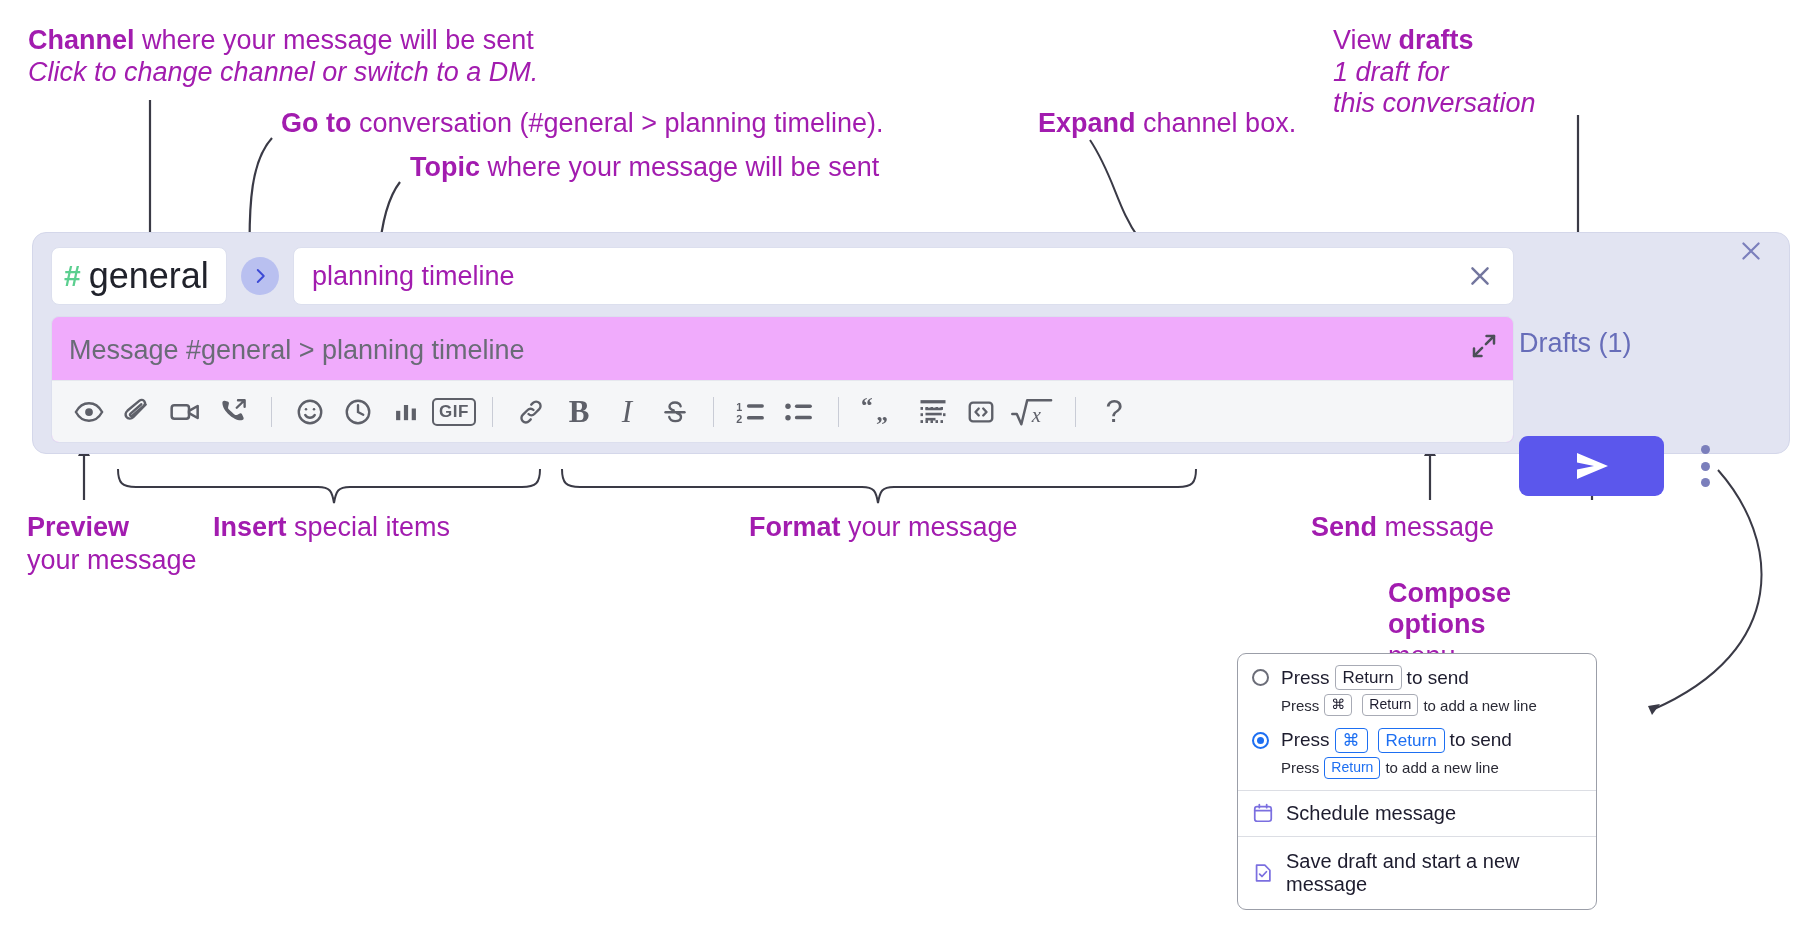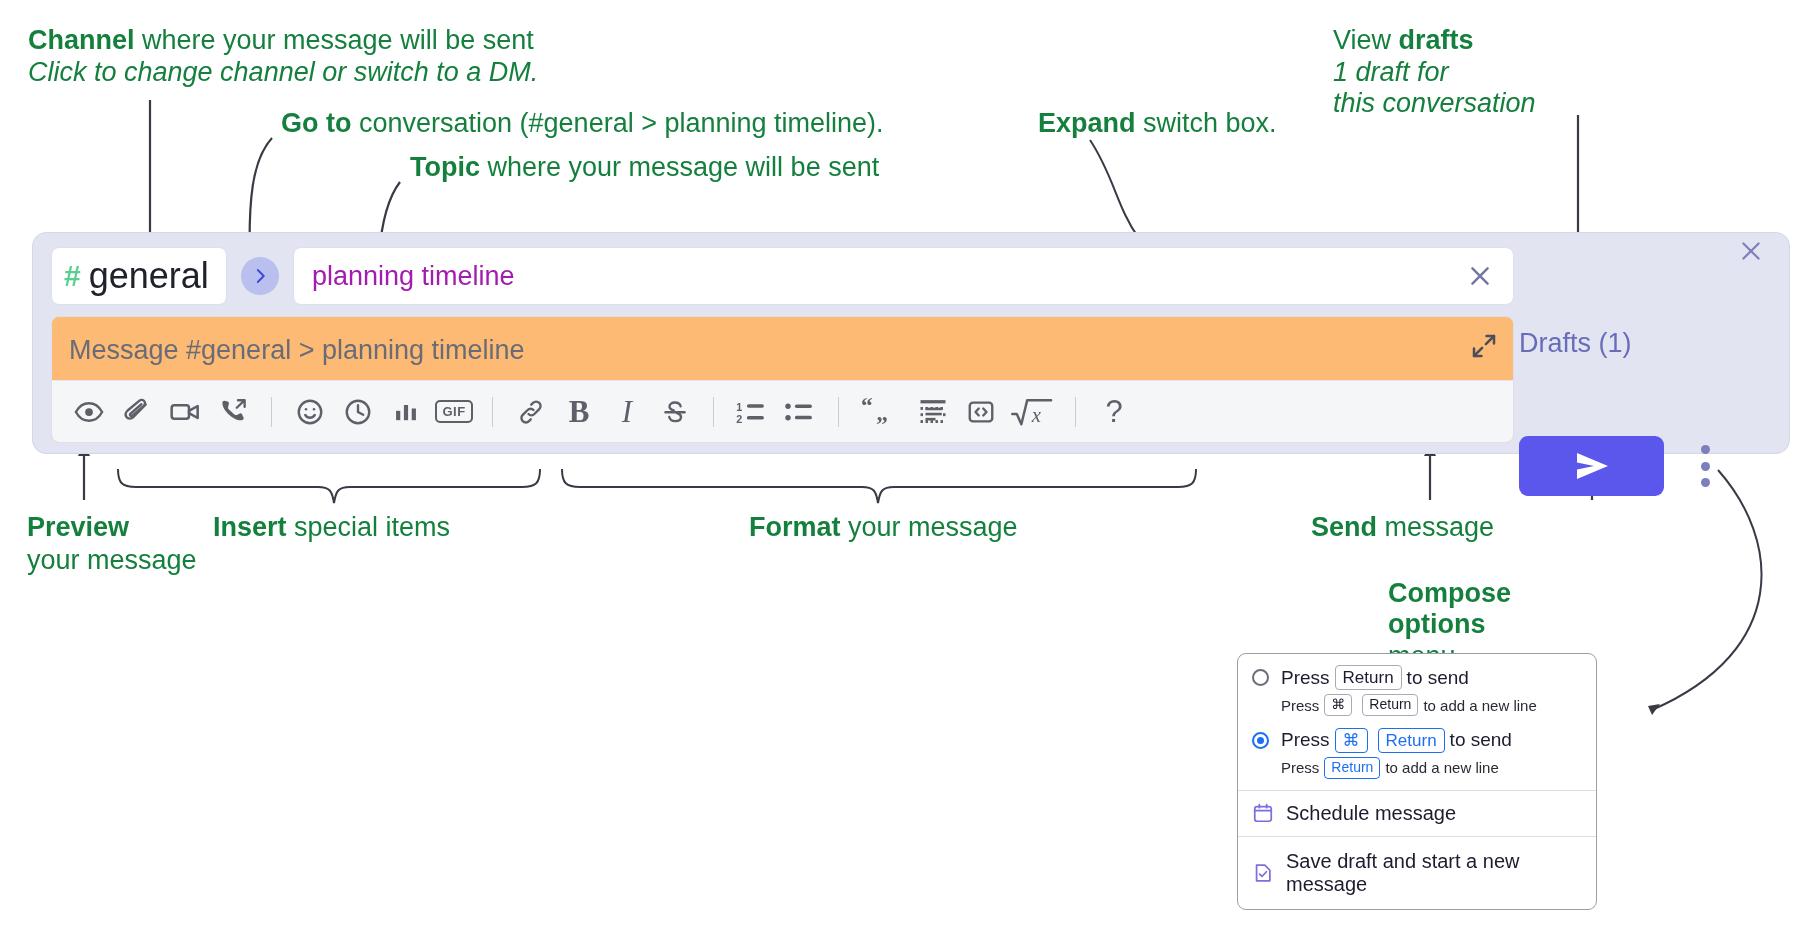--- a/index.html
+++ b/index.html
@@ -7,21 +7,21 @@
     width: 1814px; height: 944px;
     background: #ffffff;
     font-family: "Liberation Sans", sans-serif;
     overflow: hidden;
   }
   #root { position: relative; width: 1814px; height: 944px; }
 
   
   .anno {
     position: absolute;
-    color: #15803d;
+    color: #a21caf;
     font-size: 27px;
     line-height: 36px;
     white-space: nowrap;
   }
   .anno b { font-weight: 700; }
   .anno i { font-style: italic; }
   .anno .reg { font-weight: 400; }
 
   svg.overlay {
     position: absolute; left: 0; top: 0;
@@ -78,21 +78,21 @@
     display: flex; align-items: center;
     padding: 0 16px 0 18px;
   }
   .topic-value { flex: 1; font-size: 27px; color: #a21caf; }
   .topic-clear { width: 34px; height: 34px; cursor: pointer; display:flex; align-items:center; justify-content:center; }
 
   
   .msg-box {
     margin-top: 11px;
     height: 127px;
-    background: #fdba74;
+    background: #f0abfc;
     border: 1px solid #dcdfee;
     border-radius: 8px;
     position: relative;
     overflow: hidden;
     text-decoration: underline;
   }
   .msg-placeholder {
     position: absolute; left: 17px; top: 18px;
     font-size: 27px; color: #696b76;
   }
@@ -110,21 +110,21 @@
   }
   .tb-item {
     width: 48px; height: 44px;
     display: flex; align-items: center; justify-content: center;
     color: #5e6069; cursor: pointer;
     flex: none;
   }
   .tb-sep { width: 1px; height: 30px; background: #c9ccd6; margin: 0 14px; flex: none; }
   .gif-box {
     border: 2.4px solid #5e6069; border-radius: 5px;
-    font-size: 13px; font-weight: 700; letter-spacing: .5px;
+    font-size: 17px; font-weight: 700; letter-spacing: .5px;
     padding: 2px 5px; color: #5e6069;
   }
   .bold-g { font-size: 31px; font-weight: 700; font-family: "Liberation Serif", serif; }
   .ital-g { font-size: 31px; font-style: italic; font-family: "Liberation Serif", serif; }
   .qmark { font-size: 31px; font-weight: 400; }
 
   
   .drafts-link {
     position: absolute; left: 1519px; top: 328px;
     font-size: 27px; color: #676db9; cursor: pointer;
@@ -201,21 +201,21 @@
 
   <div class="anno" style="left:281px; top:105px;">
     <b>Go to</b><span class="reg"> conversation (#general &gt; planning timeline).</span>
   </div>
 
   <div class="anno" style="left:410px; top:149px;">
     <b>Topic</b><span class="reg"> where your message will be sent</span>
   </div>
 
   <div class="anno" style="left:1038px; top:105px;">
-    <b>Expand</b><span class="reg"> switch box.</span>
+    <b>Expand</b><span class="reg"> channel box.</span>
   </div>
 
   <div class="anno" style="left:1333px; top:22px;">
     <span class="reg">View </span><b>drafts</b>
   </div>
   <div class="anno" style="left:1333px; top:54px;">
     <i>1 draft for</i>
   </div>
   <div class="anno" style="left:1333px; top:85px;">
     <i>this conversation</i>

